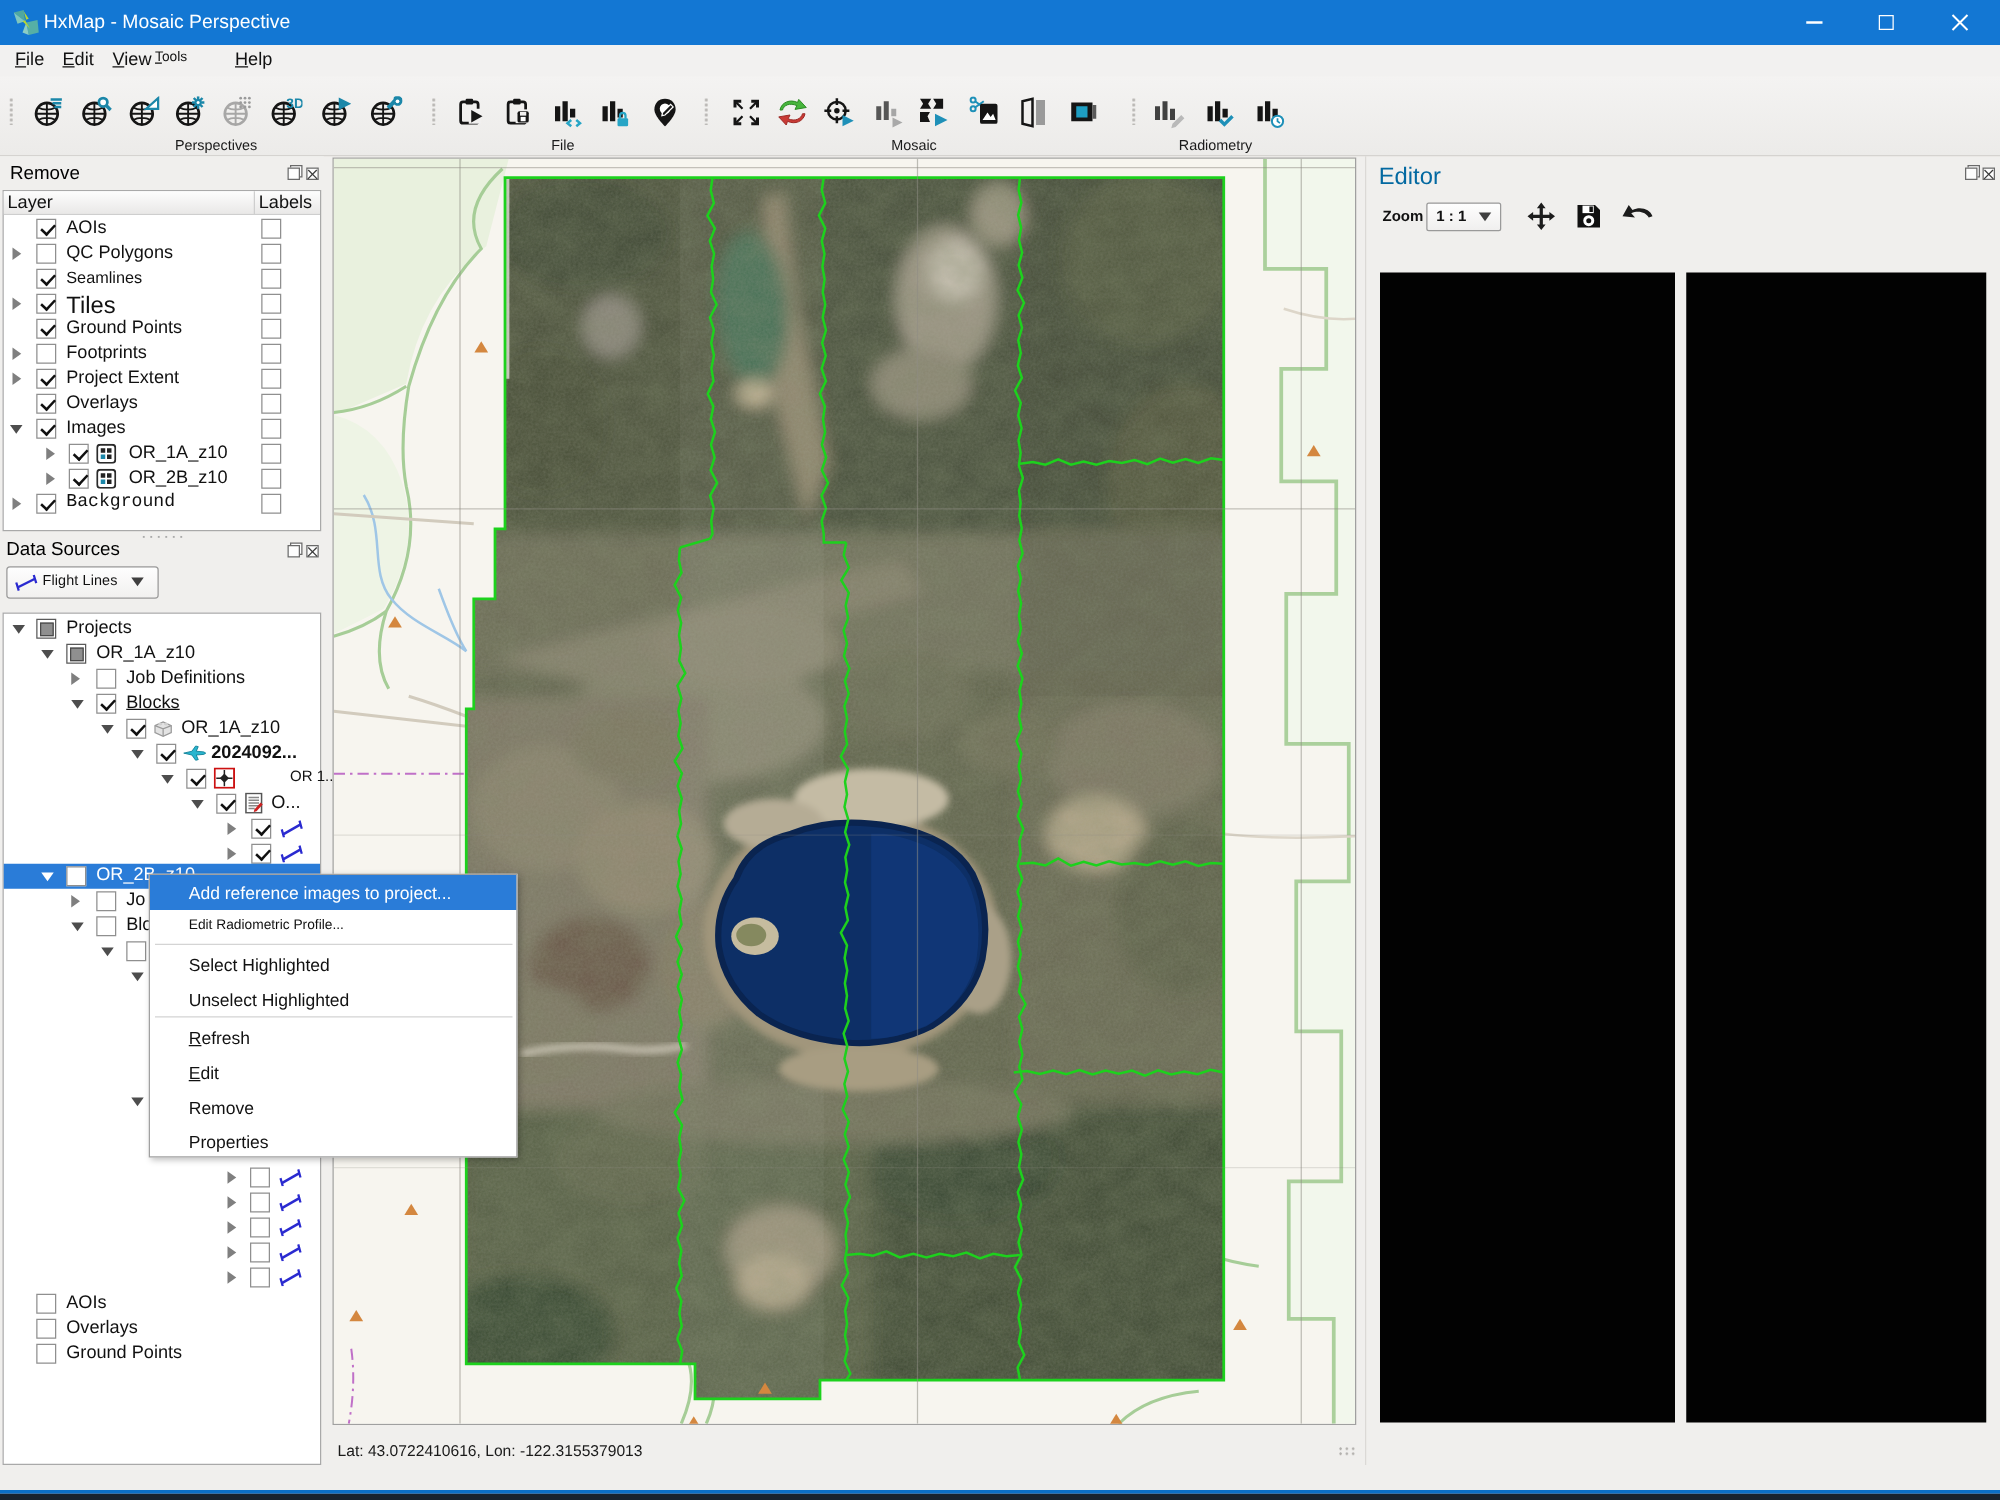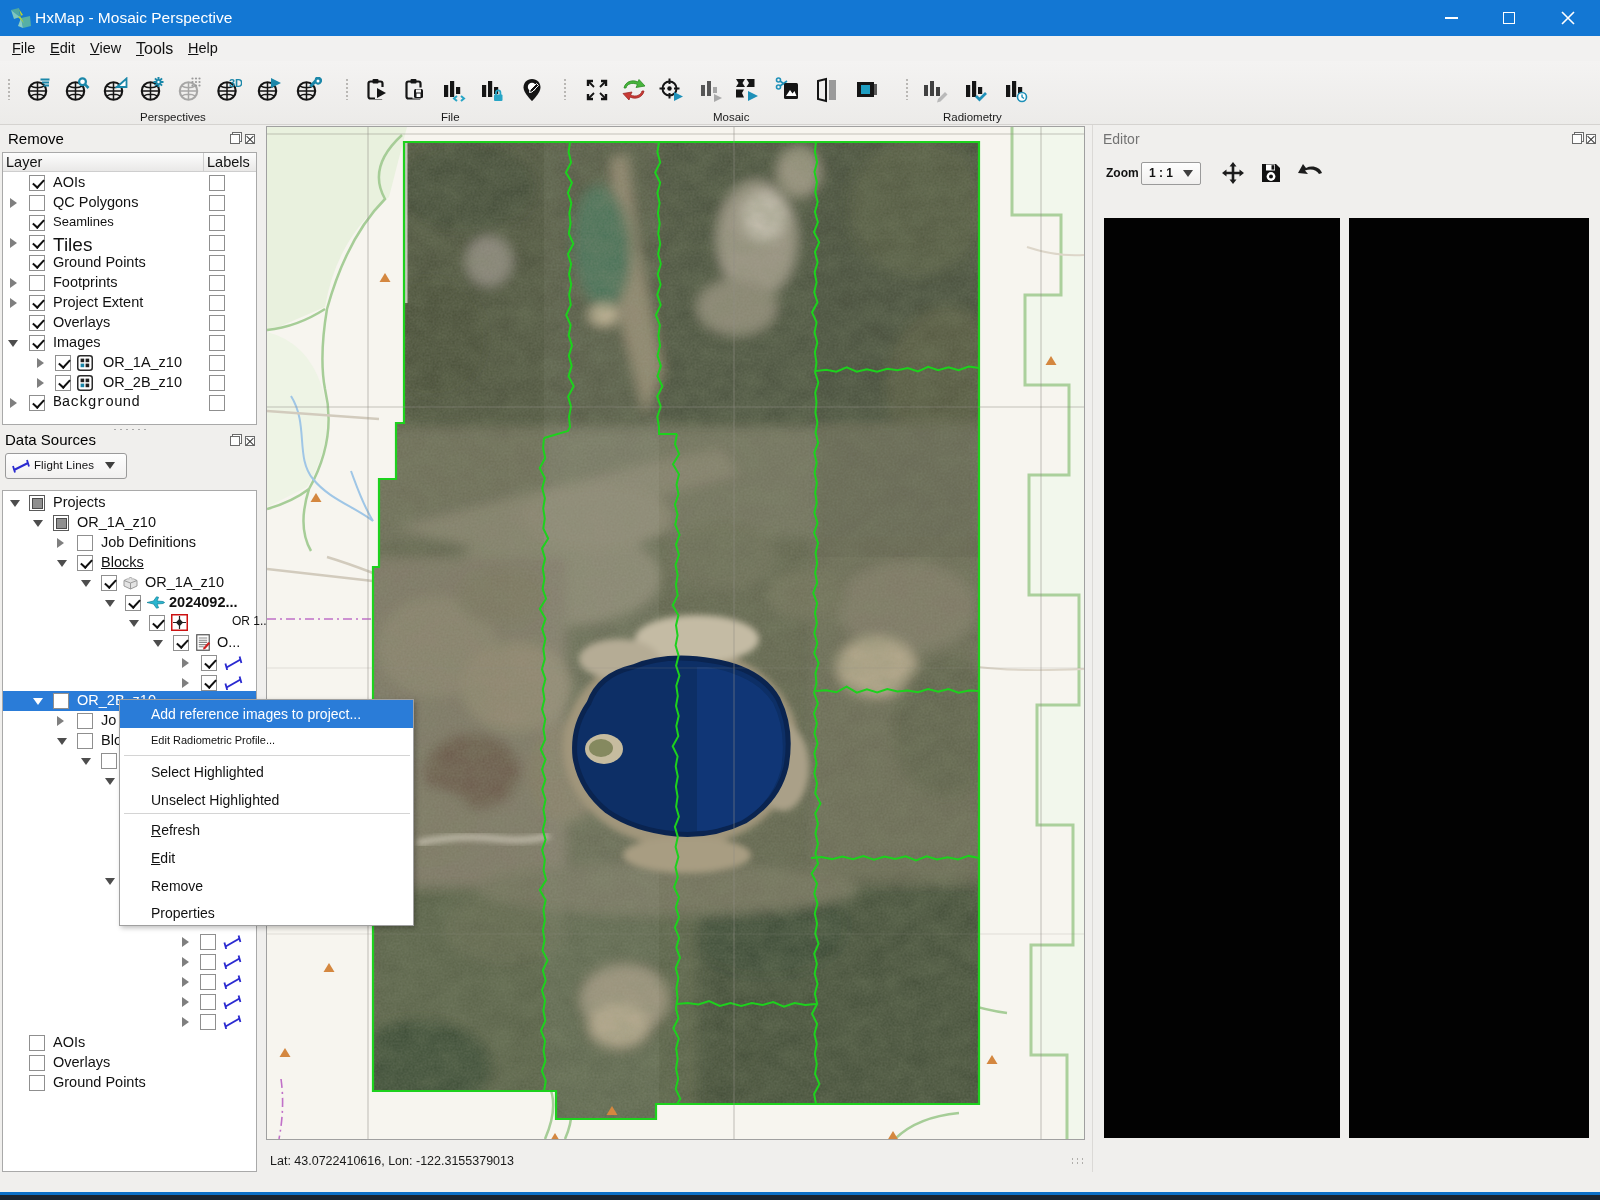--- a/index.html
+++ b/index.html
@@ -36,21 +36,21 @@
 <div class="abs" style="left:1445px;top:17px;width:13px;height:1.5px;background:#fff"></div>
 <div class="abs" style="left:1503px;top:12px;width:12px;height:12px;border:1.5px solid #fff"></div>
 <svg class="abs" style="left:1561px;top:11px" width="14" height="14" viewBox="0 0 14 14">
     <path d="M1 1 L13 13 M13 1 L1 13" stroke="#fff" stroke-width="1.6"></path>
   </svg>
 
 <div class="abs" style="left:0;top:36px;width:1600px;height:25px;background:#f2f1f0"></div>
 <div class="tt" style="left:12px;top:40px;font-size:14.5px"><u>F</u>ile</div>
 <div class="tt" style="left:50px;top:40px;font-size:14.5px"><u>E</u>dit</div>
 <div class="tt" style="left:90px;top:40px;font-size:14.5px"><u>V</u>iew</div>
-<div class="tt" style="left:136px;top:40px;font-size:16px"><u>T</u>ools</div>
+<div class="tt" style="left:124px;top:40px;font-size:11px"><u>T</u>ools</div>
 <div class="tt" style="left:188px;top:40px;font-size:14.5px"><u>H</u>elp</div>
 
 <div class="abs" style="left:0;top:61px;width:1600px;height:64px;background:linear-gradient(#f4f3f2,#ecebe9);border-bottom:1px solid #d5d3d0"></div>
 <svg width="0" height="0" style="position:absolute">
     <defs>
 <symbol id="globe" viewBox="0 0 26 26">
  <circle cx="11.5" cy="14" r="8.7" fill="none" stroke="#151515" stroke-width="2.1"></circle>
  <path d="M3 14 H20 M11.5 5.4 V22.6 M5 9.2 C8 11.2 15 11.2 18 9.2 M5 18.8 C8 16.8 15 16.8 18 18.8" fill="none" stroke="#151515" stroke-width="1.5"></path>
 </symbol>
 <symbol id="bars" viewBox="0 0 26 26">
@@ -540,21 +540,21 @@
 <div class="abs" style="left:124px;top:755px;width:286px;height:1px;background:#d4d4d4"></div>
 <div class="tt" style="left:151px;top:764px;font-size:14px">Select Highlighted</div>
 <div class="tt" style="left:151px;top:792px;font-size:14px">Unselect Highlighted</div>
 <div class="abs" style="left:124px;top:813px;width:286px;height:1px;background:#d4d4d4"></div>
 <div class="tt" style="left:151px;top:822px;font-size:14px"><u>R</u>efresh</div>
 <div class="tt" style="left:151px;top:850px;font-size:14px"><u>E</u>dit</div>
 <div class="tt" style="left:151px;top:878px;font-size:14px">Remove</div>
 <div class="tt" style="left:151px;top:905px;font-size:14px">Properties</div>
 <div class="abs" style="left:1092px;top:125px;width:1px;height:1047px;background:#dbd9d6"></div>
 
-<div class="tt" style="left:1103px;top:131px;font-size:14px;color:#737373">Editor</div>
+<div class="tt" style="left:1103px;top:131px;font-size:19px;color:#0369a1">Editor</div>
 <div class="wbtn fl" style="left:1572px;top:134px"></div>
 <div class="wbtn cl" style="left:1586px;top:134px"></div>
 <div class="tt" style="left:1106px;top:166px;font-size:12px;font-weight:bold">Zoom</div>
 <div class="abs" style="left:1141px;top:162px;width:60px;height:23px;background:linear-gradient(#fefefe,#f0efee);border:1px solid #9a9a9a;border-radius:2px"></div>
 <div class="tt" style="left:1149px;top:166px;font-size:12px;font-weight:bold">1 : 1</div>
 <div class="ar d" style="left:1183px;top:170px;border-top-color:#3f3f3f"></div>
 <svg class="abs" style="left:1221px;top:161px" width="24" height="24" viewBox="0 0 24 24">
     <path d="M12 1 L15.5 5.5 H13.3 V10.7 H18.5 V8.5 L23 12 L18.5 15.5 V13.3 H13.3 V18.5 H15.5 L12 23 L8.5 18.5 H10.7 V13.3 H5.5 V15.5 L1 12 L5.5 8.5 V10.7 H10.7 V5.5 H8.5 Z" fill="#1c1c1c"></path>
   </svg>
 <svg class="abs" style="left:1260px;top:162px" width="22" height="22" viewBox="0 0 22 22">

